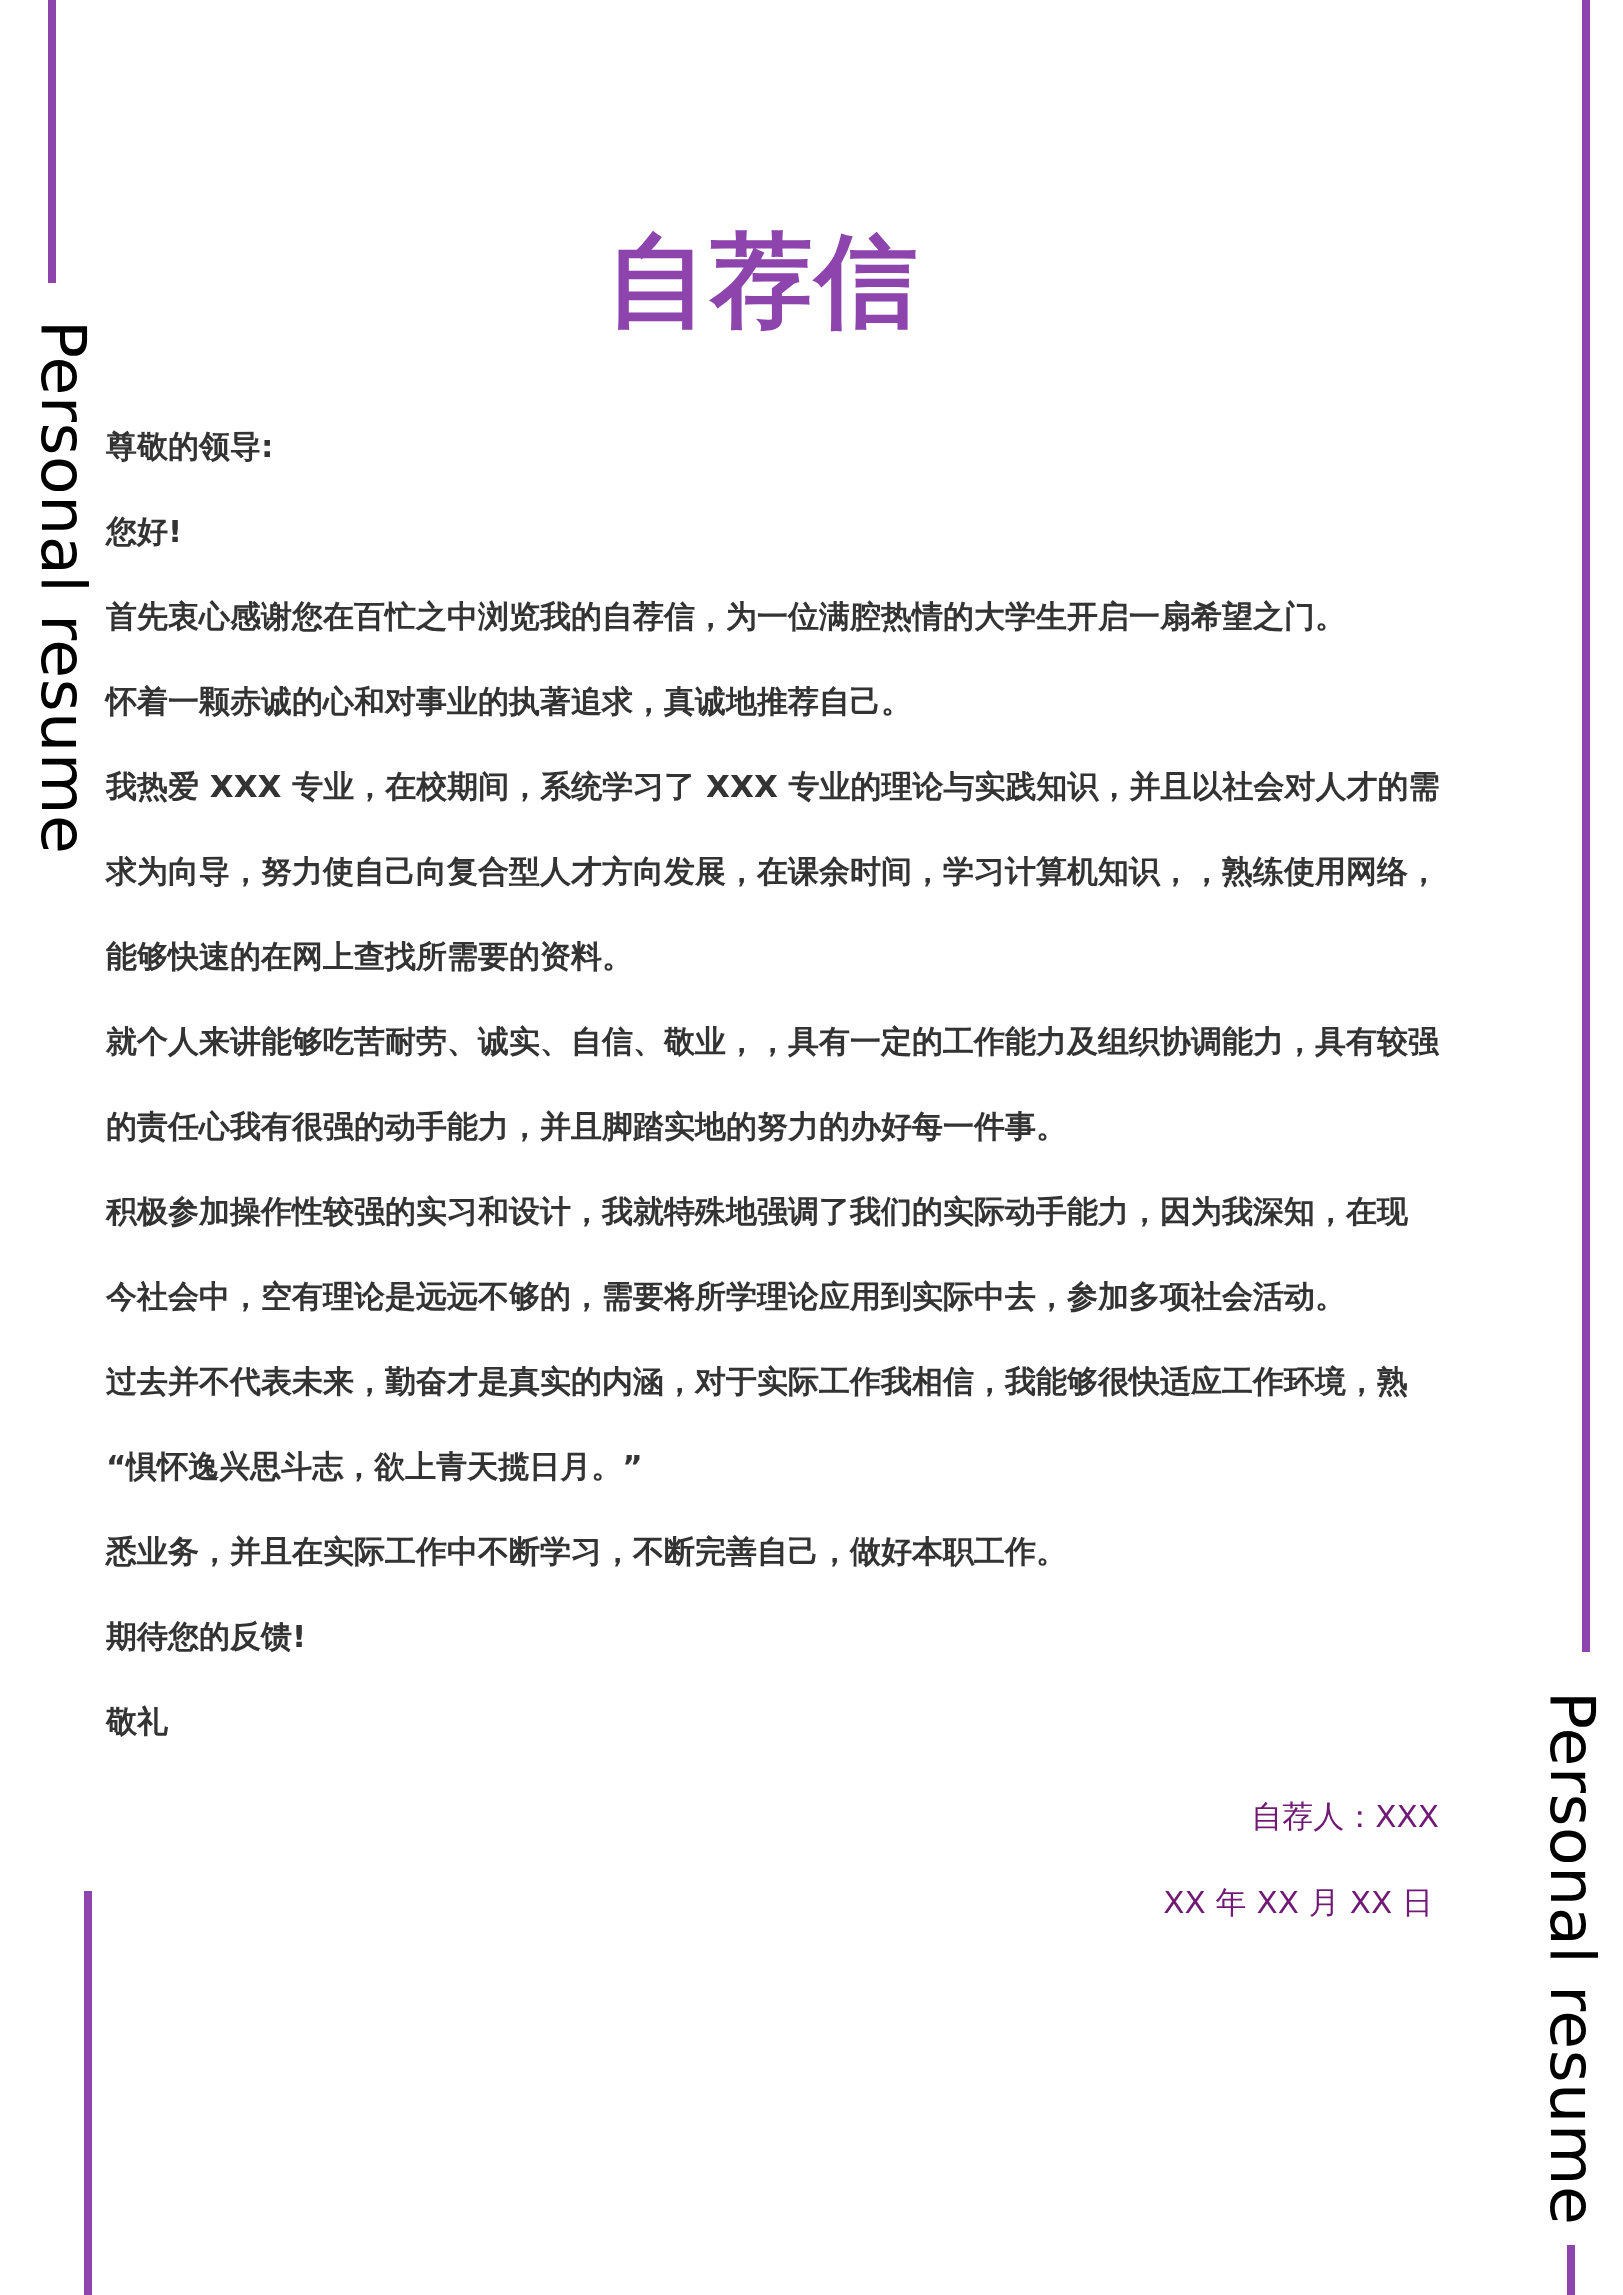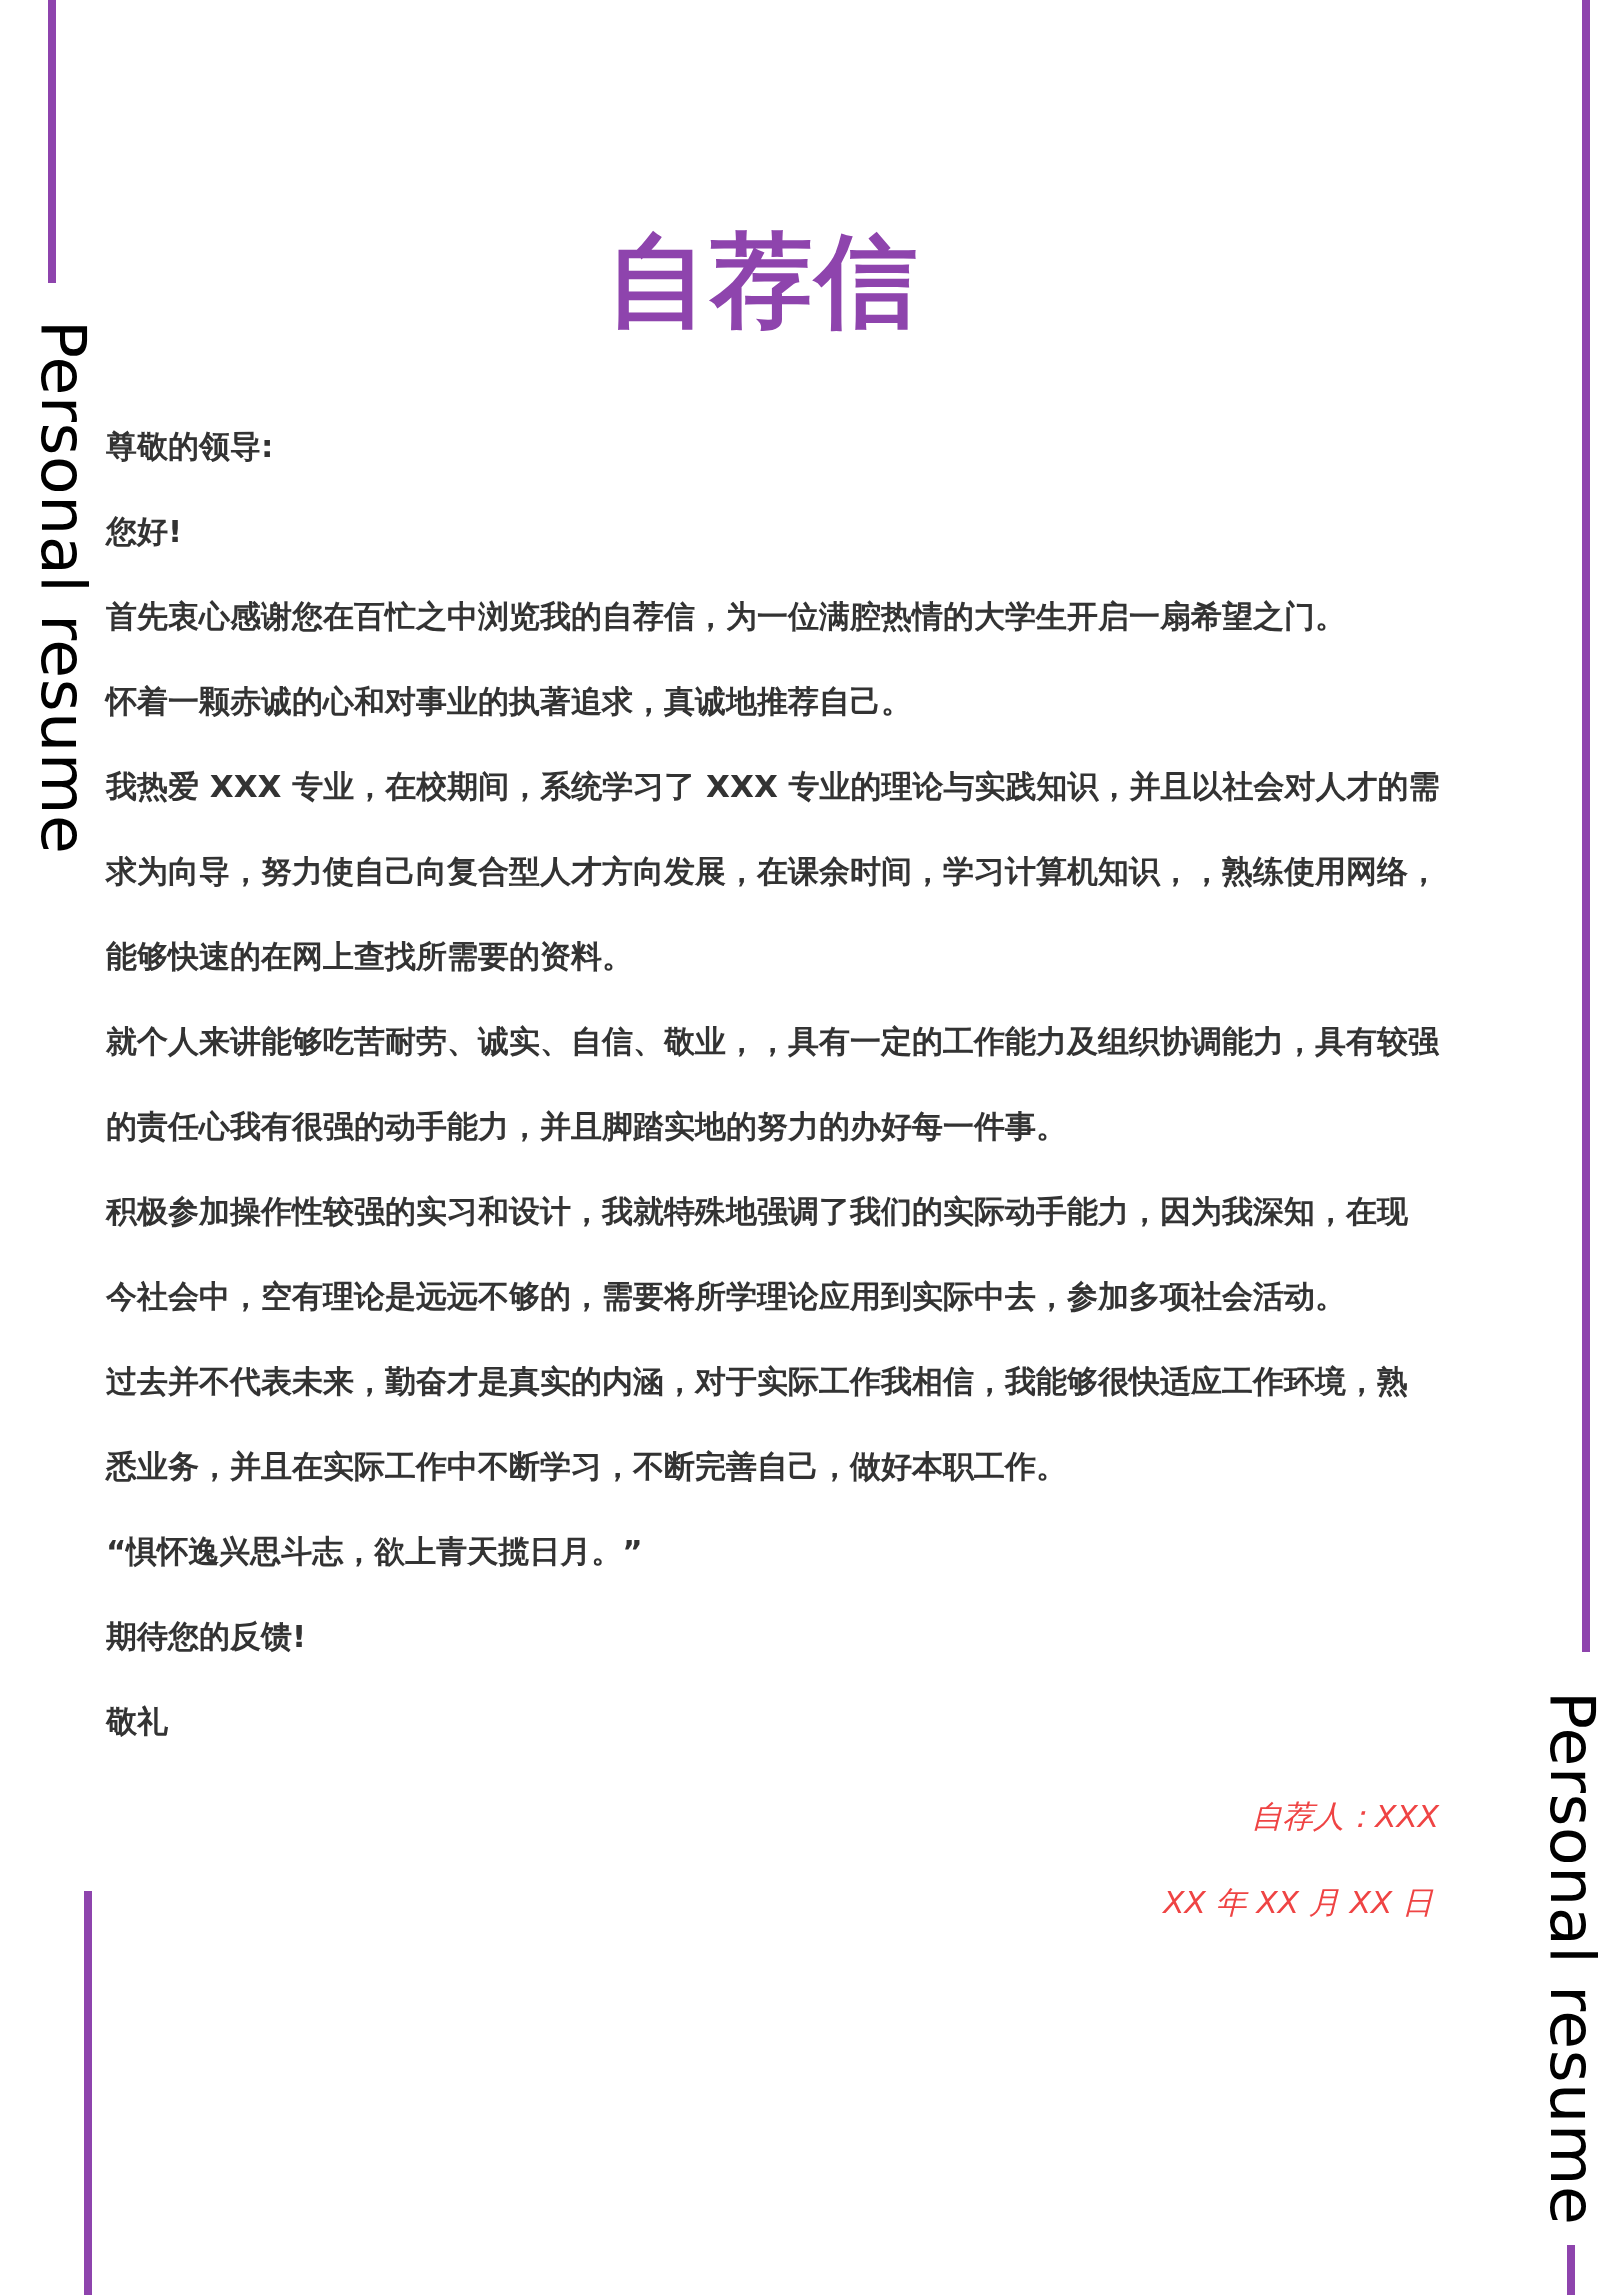--- a/index.html
+++ b/index.html
@@ -7,21 +7,21 @@
          font-family:"DejaVu Sans","Liberation Sans",sans-serif; color:#333333; }
   .bar { position:absolute; background:#8E44AD; }
   .vtext { position:absolute; font-family:"DejaVu Sans","Liberation Sans",sans-serif;
            font-size:63px; color:#000; white-space:nowrap; letter-spacing:0.7px;
            transform-origin:0 0; transform:rotate(90deg); line-height:1; }
   .title { position:absolute; left:0; width:1526px; top:225px; text-align:center;
            font-size:102px; font-weight:bold; color:#8E44AD; letter-spacing:2.7px;
            font-family:"DejaVu Sans","Liberation Sans",sans-serif; line-height:1.1; }
   .body { position:absolute; left:106px; top:416px; width:1387px;font-weight:bold; }
   .line { height:85px; font-size:31px; line-height:61px; white-space:nowrap; color:#333; }
-  .sign { position:absolute; font-size:31px; color:#ef4444; white-space:nowrap; text-align:right;font-style:italic; }
+  .sign { position:absolute; font-size:31px; color:#701a75; white-space:nowrap; text-align:right; }
 </style>
 </head>
 <body>
 
 <div class="bar" style="left:48px; top:0; width:8.2px; height:283px;"></div>
 <div class="bar" style="left:84px; top:1891px; width:8.2px; height:404px;"></div>
 <div class="bar" style="left:1582px; top:0; width:8.2px; height:1652px;"></div>
 <div class="bar" style="left:1567px; top:2245px; width:8.2px; height:50px;"></div>
 
 <div class="vtext" style="left:95px; top:320px;">Personal resume</div>
@@ -35,21 +35,21 @@
   <div class="line">首先衷心感谢您在百忙之中浏览我的自荐信，为一位满腔热情的大学生开启一扇希望之门。</div>
   <div class="line">怀着一颗赤诚的心和对事业的执著追求，真诚地推荐自己。</div>
   <div class="line">我热爱 XXX 专业，在校期间，系统学习了 XXX 专业的理论与实践知识，并且以社会对人才的需</div>
   <div class="line">求为向导，努力使自己向复合型人才方向发展，在课余时间，学习计算机知识，，熟练使用网络，</div>
   <div class="line">能够快速的在网上查找所需要的资料。</div>
   <div class="line">就个人来讲能够吃苦耐劳、诚实、自信、敬业，，具有一定的工作能力及组织协调能力，具有较强</div>
   <div class="line">的责任心我有很强的动手能力，并且脚踏实地的努力的办好每一件事。</div>
   <div class="line">积极参加操作性较强的实习和设计，我就特殊地强调了我们的实际动手能力，因为我深知，在现</div>
   <div class="line">今社会中，空有理论是远远不够的，需要将所学理论应用到实际中去，参加多项社会活动。</div>
   <div class="line">过去并不代表未来，勤奋才是真实的内涵，对于实际工作我相信，我能够很快适应工作环境，熟</div>
+  <div class="line"> “惧怀逸兴思斗志，欲上青天揽日月。”</div>
   <div class="line">悉业务，并且在实际工作中不断学习，不断完善自己，做好本职工作。</div>
-  <div class="line"> “惧怀逸兴思斗志，欲上青天揽日月。”</div>
   <div class="line">期待您的反馈!</div>
   <div class="line">敬礼</div>
 </div>
 
 <div class="sign" style="right:184px; top:1796px;">自荐人：XXX</div>
 <div class="sign" style="right:190px; top:1882px;">XX 年 XX 月 XX 日</div>
 
 
 </body></html>

